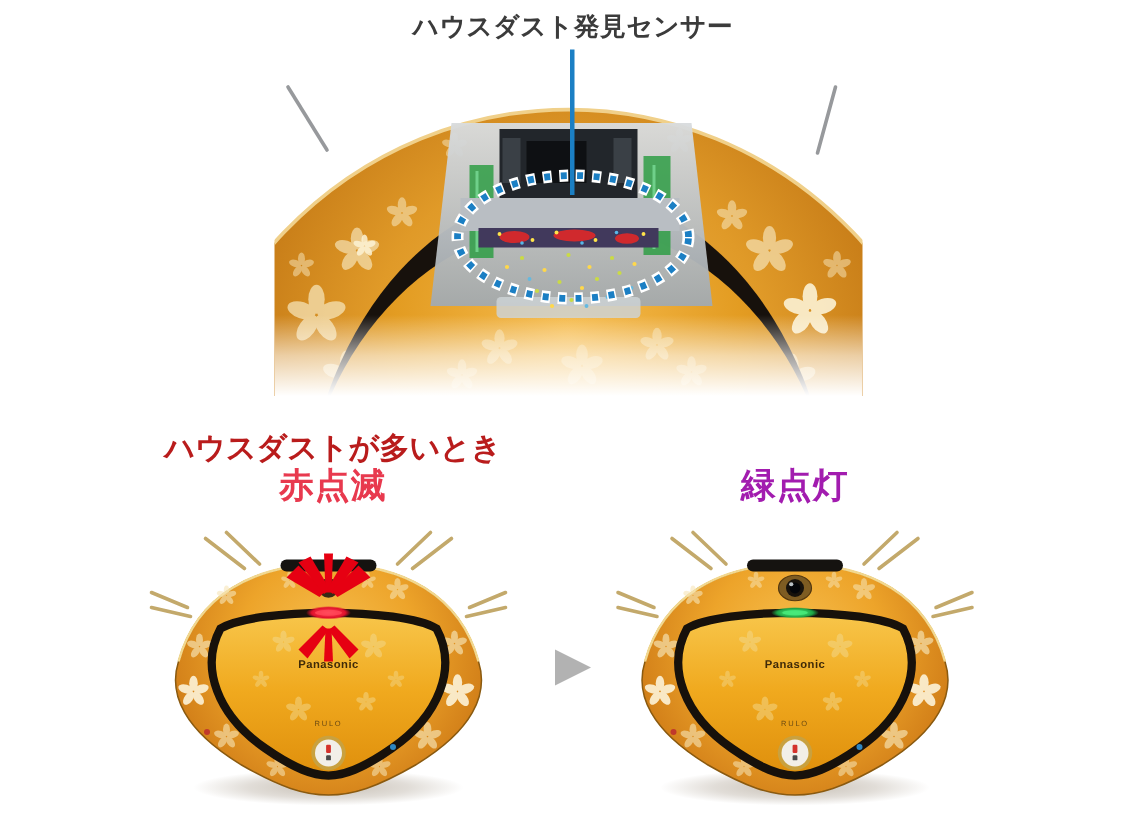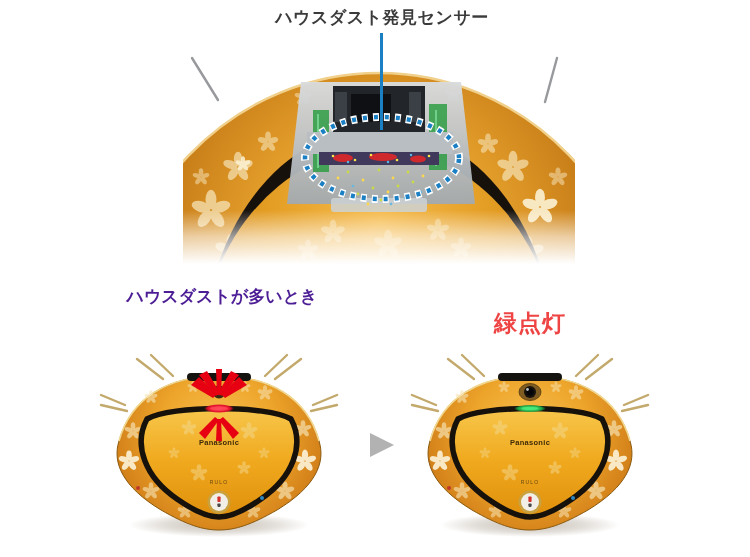--- a/index.html
+++ b/index.html
@@ -2,26 +2,26 @@
 <html><head>
 <meta charset="utf-8">
 <style>
   html,body{margin:0;padding:0;}
   body{font-family:"Liberation Sans","DejaVu Sans",sans-serif;background:#fff;}
   .stage{position:relative;width:750px;height:557px;background:#ffffff;overflow:hidden;}
   .title{position:absolute;left:14px;top:6px;width:736px;text-align:center;
          font-size:17px;font-weight:600;color:#3b3b3b;letter-spacing:.5px;}
   .pointer-line{position:absolute;left:380px;top:33px;width:3px;height:97px;background:#1b7fc4;z-index:6;}
   .sensor-svg{position:absolute;left:183px;top:52px;z-index:2;}
-  .caption{position:absolute;width:240px;text-align:center;font-size:17px;font-weight:600;color:#4c1d95;}
+  .caption{position:absolute;width:240px;text-align:center;font-size:20px;font-weight:600;color:#b91c1c;}
   .caption.before{left:102px;top:285px;}
   .caption.after{left:410px;top:285px;}
   .status{position:absolute;width:240px;text-align:center;font-size:23px;font-weight:700;letter-spacing:1px;}
   .status.red{left:102px;top:308px;color:#e8394e;}
-  .status.green{left:410px;top:308px;color:#ef4444;}
+  .status.green{left:410px;top:308px;color:#a21caf;}
   .robot-svg{position:absolute;top:353px;z-index:2;}
   .robot-svg.before{left:99px;}
   .robot-svg.after{left:410px;}
   .arrow{position:absolute;left:370px;top:433px;width:0;height:0;
          border-top:12px solid transparent;border-bottom:12px solid transparent;
          border-left:24px solid #b2b2b2;z-index:3;}
   .defs-holder{position:absolute;width:0;height:0;overflow:hidden;}
   text{font-family:"Liberation Sans","DejaVu Sans",sans-serif;}
 </style>
 </head>
@@ -190,20 +190,21 @@
 
     <g stroke="#97999c" stroke-width="2.4" stroke-linecap="round">
       <line x1="35" y1="48" x2="9" y2="6"></line>
       <line x1="362" y1="50" x2="374" y2="6"></line>
     </g>
 
     <rect x="0" y="158" width="392" height="54" fill="url(#tFade)"></rect>
   </svg>
 
   <div class="caption before">ハウスダストが多いとき</div>
+  <div class="status red">赤点滅</div>
   <div class="status green">緑点灯</div>
 
   <svg class="robot-svg before" width="240" height="200" viewBox="0 0 240 200">
     <ellipse cx="120" cy="172" rx="90" ry="12" fill="url(#shadowGrad)"></ellipse>
     <g stroke="#c3a96b" stroke-width="2.4" stroke-linecap="round">
       <line x1="64" y1="26" x2="38" y2="6"></line>
         <line x1="74" y1="23" x2="52" y2="2"></line>
       <line x1="176" y1="26" x2="202" y2="6"></line>
         <line x1="166" y1="23" x2="188" y2="2"></line>
       <line x1="26" y1="52" x2="2" y2="42"></line>

